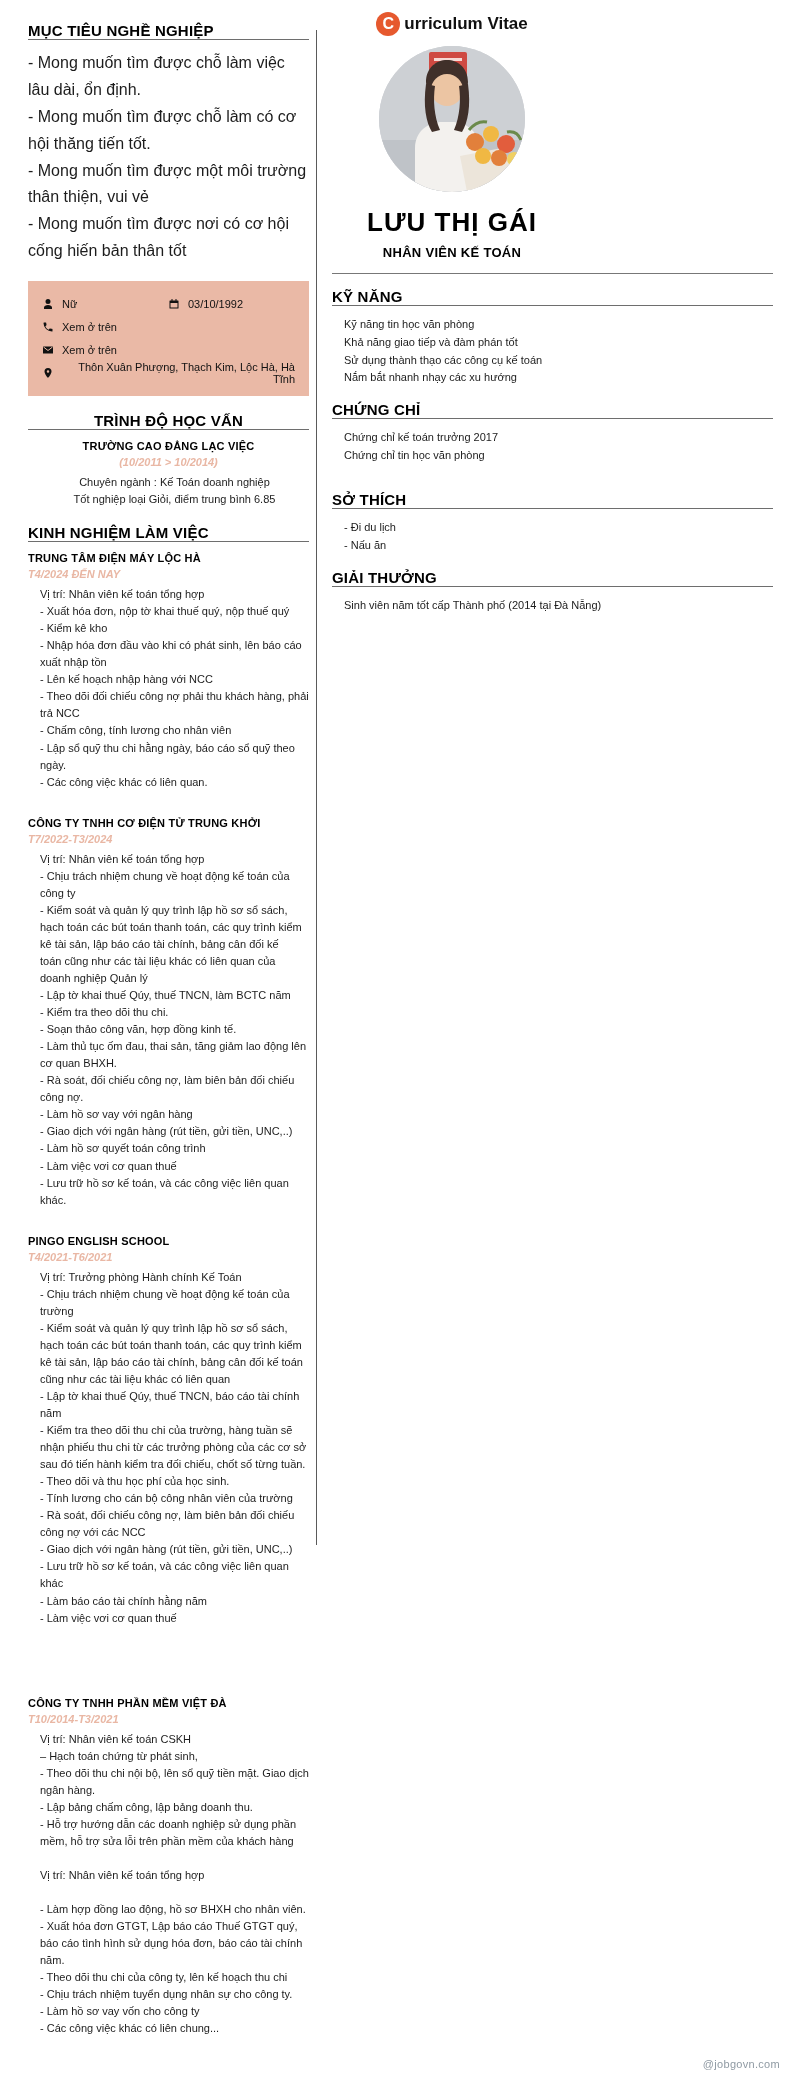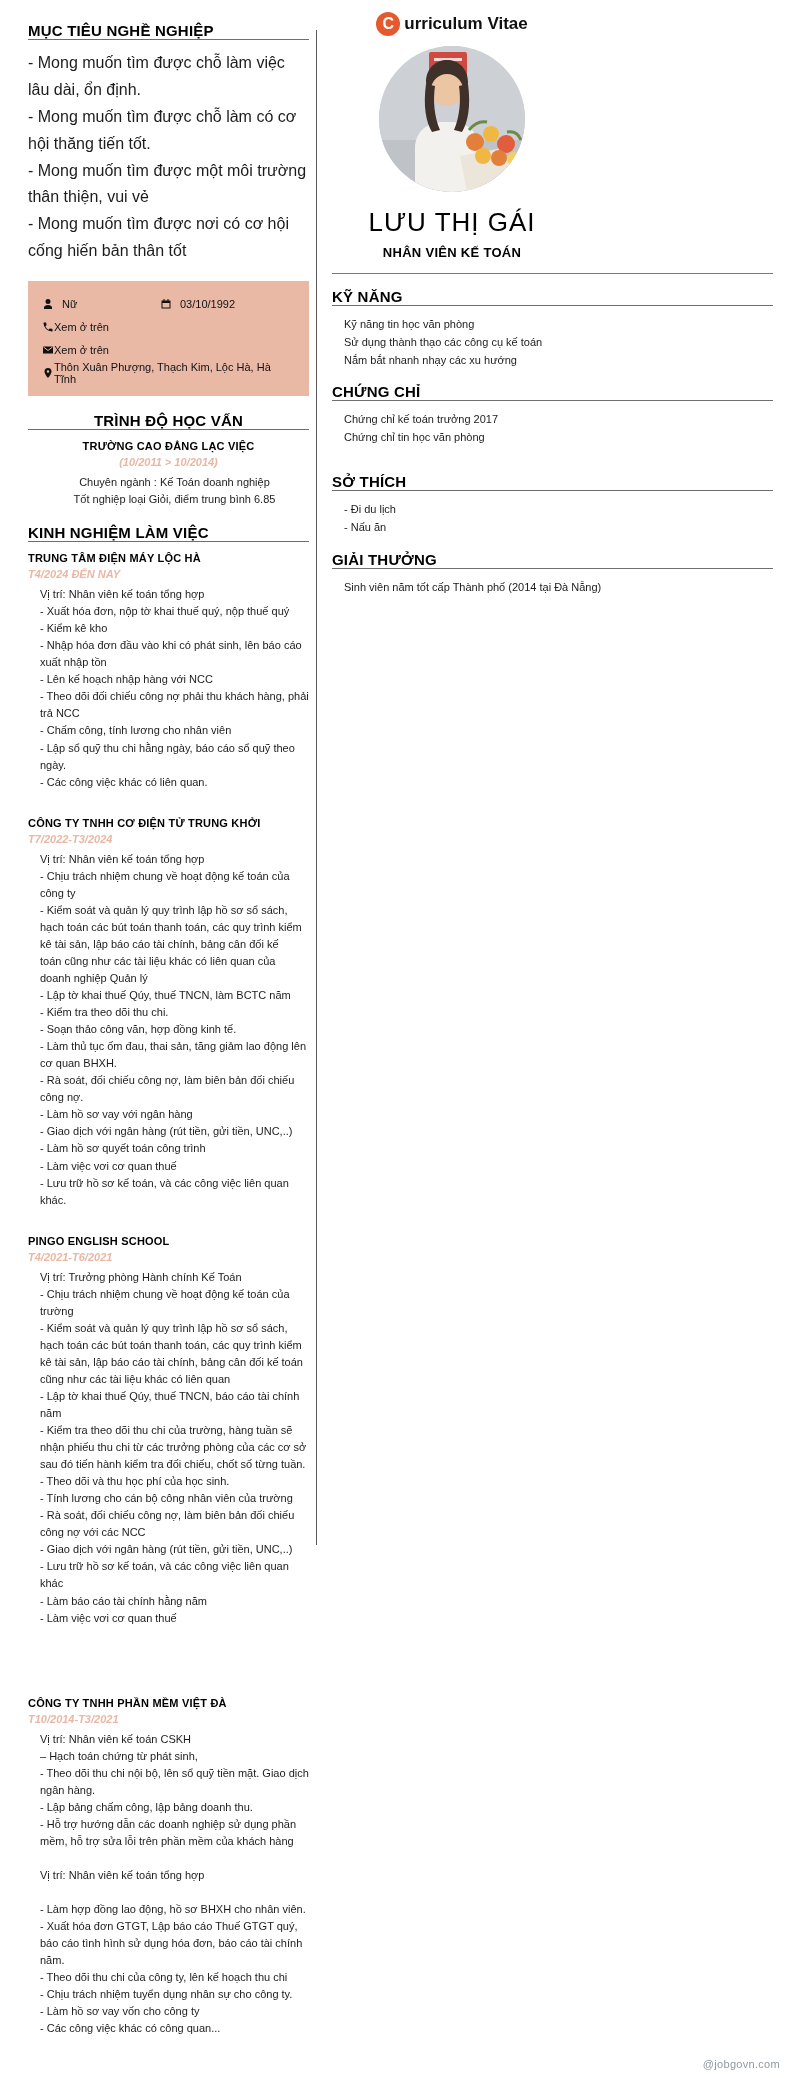--- a/index.html
+++ b/index.html
@@ -16,21 +16,21 @@
   .sec-h { font-size:15px; font-weight:bold; color:#000; letter-spacing:.2px;
            border-bottom:1px solid #6e6e6e; margin-bottom:10px; }
   .txt, .job-line, .r-item, .edu-line { font-size:11px; line-height:1.55; color:#1c1c1c;padding-left:12px; }
   .job-line { min-height:17px; }
 
   
   .obj-item { font-size:16px; line-height:1.68; }
 
   
   .info-box { background:#eab9a6; margin-top:12px; padding:11px 14px; }
-  .info-row { display:flex; align-items:center; gap:0; font-size:11px; min-height:23px; color:#111; }
+  .info-row { display:flex; align-items:center; gap:8px; font-size:11px; min-height:23px; color:#111;text-align:right; }
   .info-cell { display:flex; align-items:center; gap:8px; }
   .cell-gender { width:118px; }
   .i { display:inline-flex; }
   .i svg { width:12px; height:12px; display:block; fill:#111; }
 
   
   .entry-title, .job-company { font-size:11px; font-weight:bold; color:#000; letter-spacing:.2px; }
   .entry-period, .job-period { font-size:11px; font-style:italic; font-weight:bold; color:#e9b7a4; margin:4px 0 6px; }
   .sec { margin-bottom:16px; }
   .job { margin-top:18px; }
@@ -38,21 +38,21 @@
   .job.gap-lg { margin-top:70px; }
 
   
   .header-block { width:240px; display:flex; flex-direction:column; align-items:center; }
   .logo { display:flex; align-items:center; gap:4px; margin-top:4px; }
   .logo-c { width:24px; height:24px; border-radius:50%; background:#e6592e; color:#fff;
             font-weight:bold; font-size:16px; display:inline-flex; align-items:center; justify-content:center; }
   .logo-text { font-size:17px; font-weight:bold; color:#101010; }
   .photo { width:146px; height:146px; border-radius:50%; overflow:hidden; margin-top:10px; background:#cdd0d4; }
   .photo svg { display:block; }
-  .name { font-size:26px; font-weight:normal; letter-spacing:1px; margin-top:15px; text-align:center; color:#000; white-space:nowrap; }
+  .name { font-size:26px; font-weight:bold; letter-spacing:1px; margin-top:15px; text-align:center; color:#000; white-space:nowrap; }
   .cand-title { font-size:13px; font-weight:bold; margin-top:7px; letter-spacing:.3px; text-align:center; color:#000; }
   .right-rule { border:none; border-top:1px solid #777; margin-top:13px; width:100%; }
 
   .r-sec { margin-top:14px; }
   .r-item { line-height:1.62; }
 
   
   .watermark { position:absolute; right:20px; bottom:8px; font-size:11px; color:#8f9aa3; letter-spacing:.3px; }
 </style>
 </head>
@@ -203,21 +203,21 @@
             <div class="job-line">- Lập bảng chấm công, lập bảng doanh thu.</div>
             <div class="job-line"> - Hỗ trợ hướng dẫn các doanh nghiệp sử dụng phần mềm, hỗ trợ sửa lỗi trên phần mềm của khách hàng</div>
             <div class="job-line"></div>
             <div class="job-line">Vị trí: Nhân viên kế toán tổng hợp</div>
             <div class="job-line"></div>
             <div class="job-line">- Làm hợp đồng lao động, hồ sơ BHXH cho nhân viên.</div>
             <div class="job-line">- Xuất hóa đơn GTGT, Lập báo cáo Thuế GTGT quý, báo cáo tình hình sử dụng hóa đơn, báo cáo tài chính năm.</div>
             <div class="job-line">- Theo dõi thu chi của công ty, lên kế hoạch thu chi</div>
             <div class="job-line">- Chịu trách nhiệm tuyển dụng nhân sự cho công ty.</div>
             <div class="job-line">- Làm hồ sơ vay vốn cho công ty</div>
-            <div class="job-line">- Các công việc khác có công quan...</div>
+            <div class="job-line">- Các công việc khác có liên chung...</div>
           </div>
       </div>
     </section>
   </div>
 
   <div class="divider"></div>
 
   <div class="right-col">
 
     <div class="header-block">
@@ -254,20 +254,21 @@
       <div class="cand-title">NHÂN VIÊN KẾ TOÁN</div>
     </div>
 
     <hr class="right-rule">
 
     <section class="r-sec">
       <h2 class="sec-h">KỸ NĂNG</h2>
       <div>
 
       <div class="r-item">Kỹ năng tin học văn phòng</div>
+          <div class="r-item">Khả năng giao tiếp và đàm phán tốt</div>
           <div class="r-item">Sử dụng thành thạo các công cụ kế toán</div>
           <div class="r-item">Nắm bắt nhanh nhạy các xu hướng</div>
         </div>
     </section>
 
     <section class="r-sec">
       <h2 class="sec-h">CHỨNG CHỈ</h2>
       <div>
 
       <div class="r-item">Chứng chỉ kế toán trưởng 2017</div>

